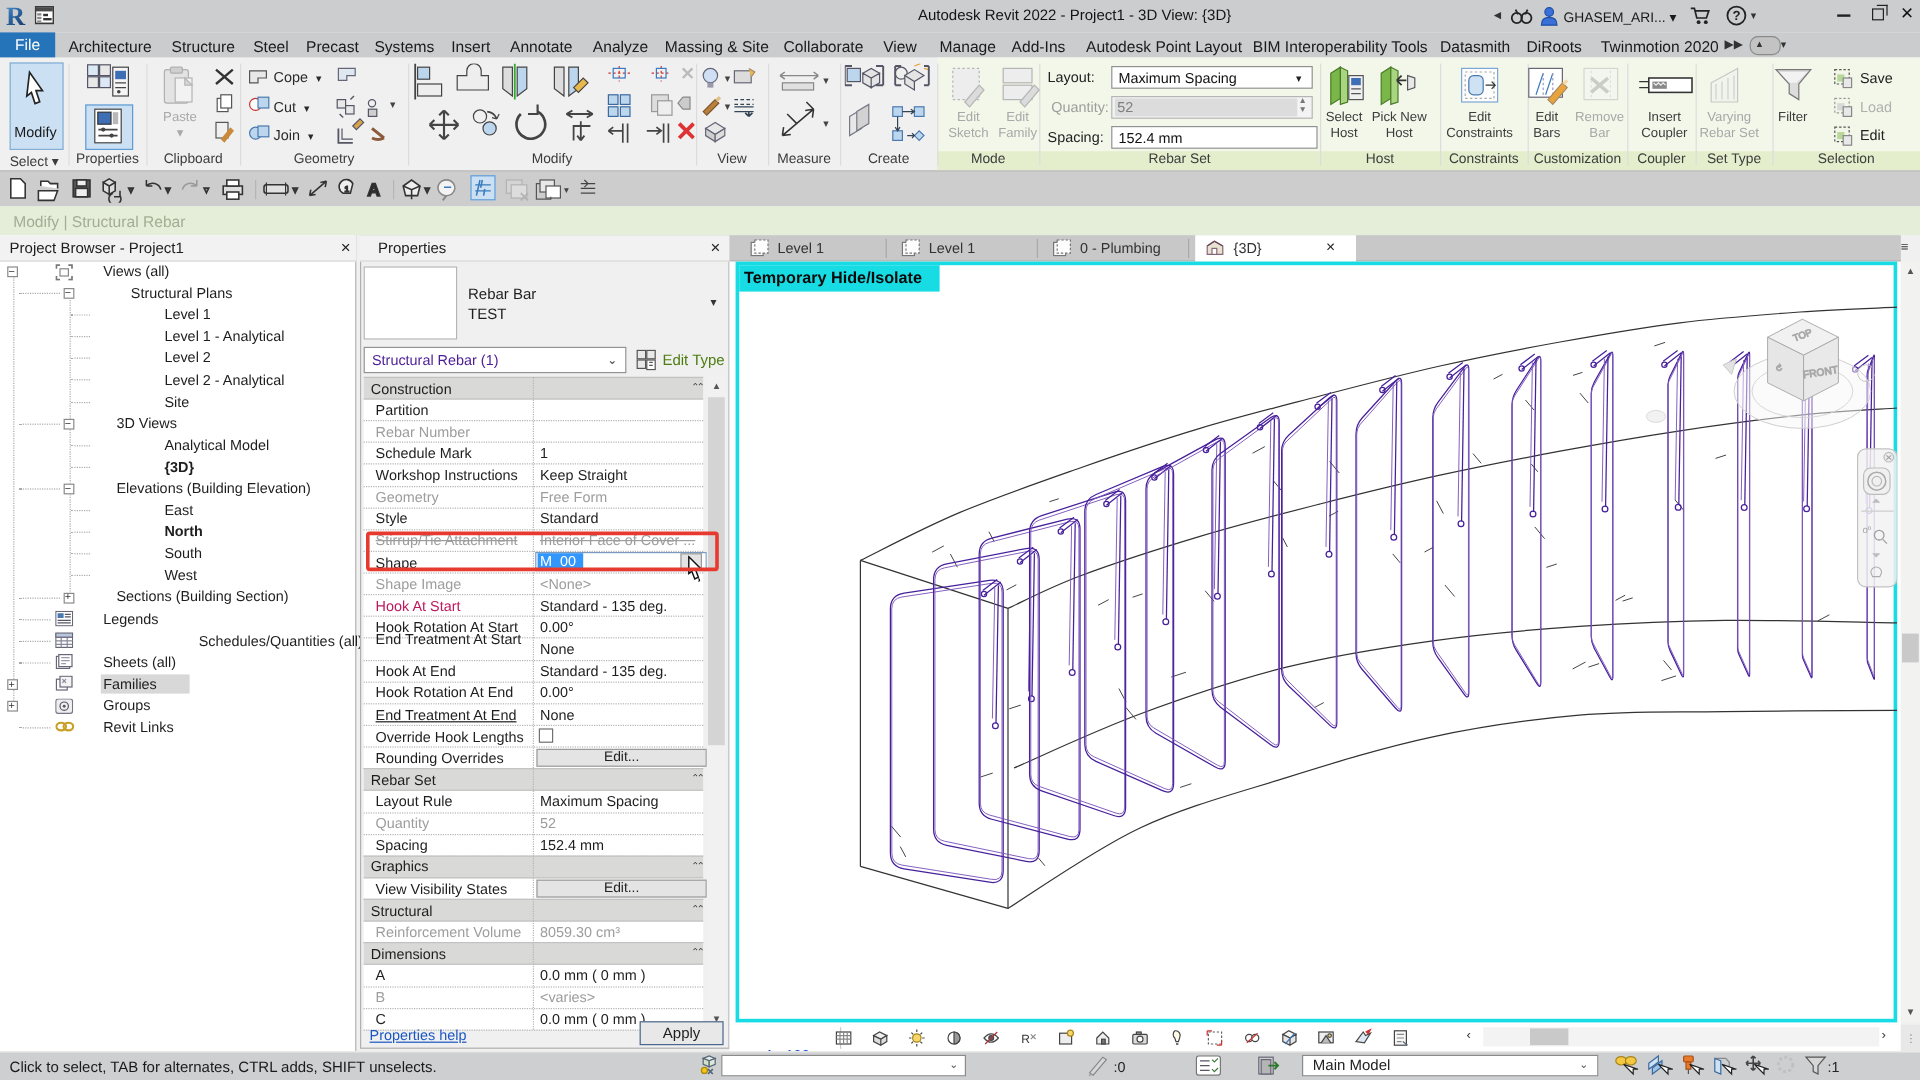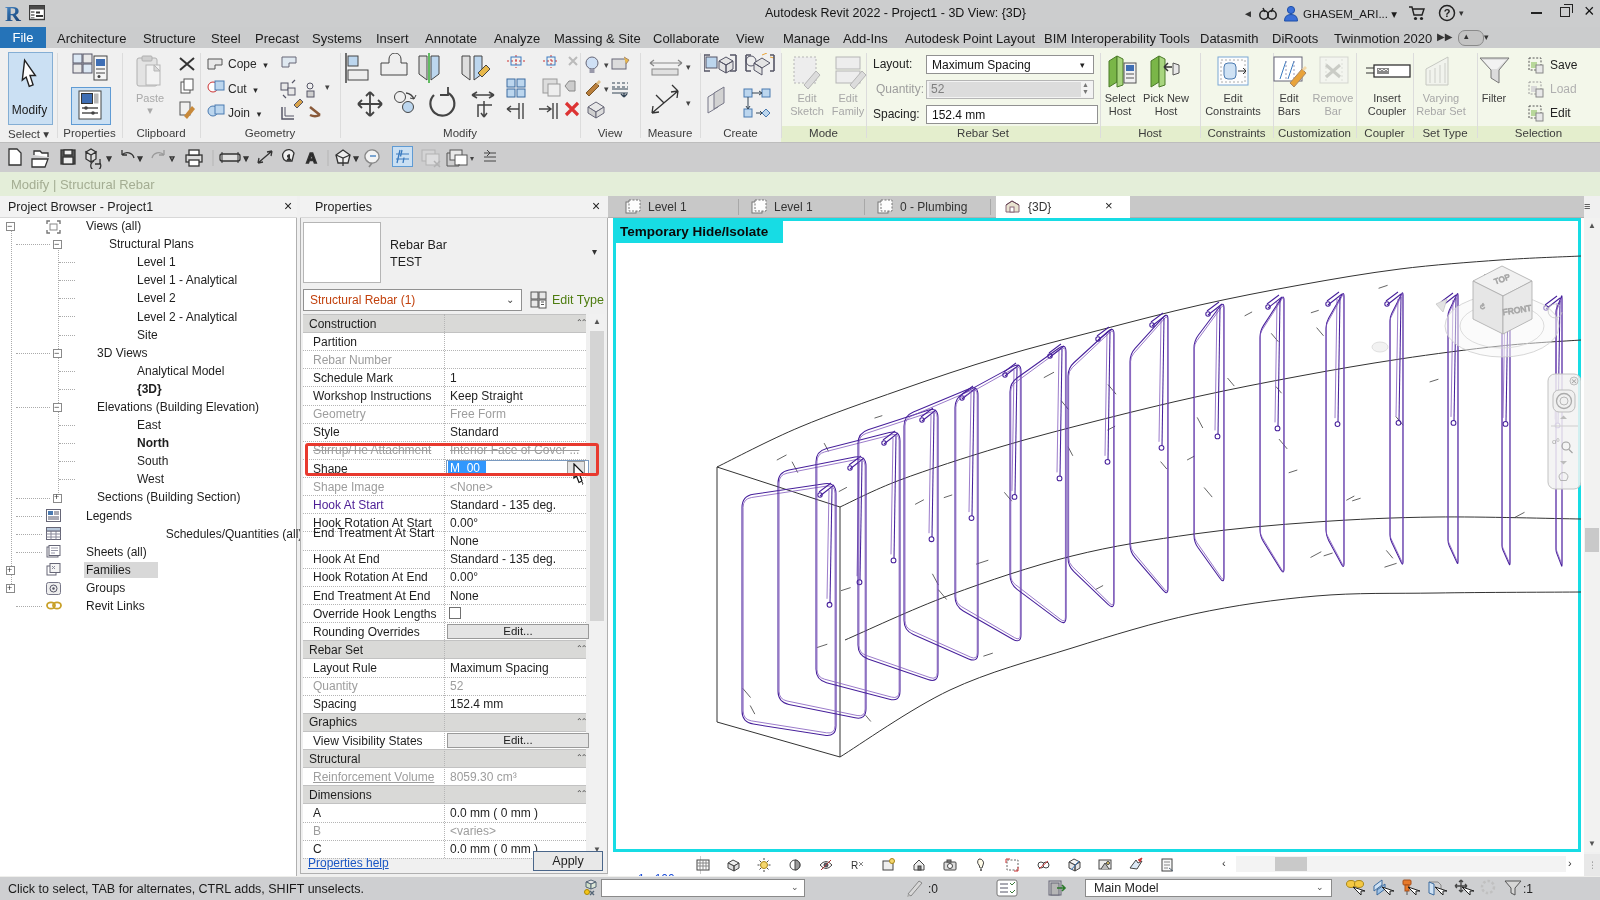--- a/index.html
+++ b/index.html
@@ -576,21 +576,21 @@
     </svg>
 <div class="trow" style="left:86px;top:599px;">Revit Links</div>
 <div class="abs" style="left:300px;top:196px;width:308px;height:678px;background:#f0f0f0;border:1px solid #b0b0b0;box-sizing:border-box"></div>
 <div class="abs" style="left:300px;top:196px;width:308px;height:22px;background:#f2f2f2;border-bottom:1px solid #d8d8d8;box-sizing:border-box"></div>
 <div class="abs" style="left:315px;top:200px;font-size:12.5px;color:#1e1e1e">Properties</div>
 <div class="abs" style="left:592px;top:198px;font-size:14px;color:#222">×</div>
 <div class="abs" style="left:303px;top:222px;width:78px;height:61px;background:#fff;border:1px solid #b5b5b5;box-sizing:border-box"></div>
 <div class="abs" style="left:390px;top:238px;font-size:12.5px;color:#1e1e1e">Rebar Bar</div>
 <div class="abs" style="left:390px;top:255px;font-size:12.5px;color:#1e1e1e">TEST</div>
 <div class="abs" style="left:592px;top:246px;font-size:10px;color:#333">▾</div>
-<div class="abs" style="left:303px;top:289px;width:219px;height:22px;background:#fff;border:1px solid #919191;box-sizing:border-box;font-size:12px;color:#c2410c;line-height:20px;padding-left:6px">Structural Rebar (1)</div>
+<div class="abs" style="left:303px;top:289px;width:219px;height:22px;background:#fff;border:1px solid #919191;box-sizing:border-box;font-size:12px;color:#4c1d95;line-height:20px;padding-left:6px">Structural Rebar (1)</div>
 <div class="abs" style="left:506px;top:294px;font-size:10px;color:#444">⌄</div>
 <svg class="abs" style="left:530px;top:291px" width="18" height="18" viewBox="0 0 18 18">
 <rect x="1" y="1" width="7" height="7" fill="#e8e8e8" stroke="#555"></rect>
       <rect x="9" y="1" width="7" height="7" fill="#e8e8e8" stroke="#555"></rect>
 <rect x="1" y="9" width="7" height="7" fill="#e8e8e8" stroke="#555"></rect>
       <rect x="9" y="9" width="7" height="8" fill="#fff" stroke="#555"></rect>
       <path d="M11 11 h3 m-3 2.5 h3" stroke="#555"></path>
     </svg>
 <div class="abs" style="left:552px;top:293px;font-size:12.5px;color:#4d7c0f">Edit Type</div>
 <div class="abs" style="left:303px;top:314px;width:283px;height:544px;background:#fff"></div>
@@ -625,36 +625,36 @@
 <div class="prow" style="left:450px;top:461.0px;color:#fff">M_00</div>
 <div class="abs" style="left:567px;top:461.0px;width:18px;height:14px;background:#e3e3e3;border:1px solid #9a9a9a;box-sizing:border-box;text-align:center;font-size:8px;color:#555;line-height:13px">⌄</div>
 <svg class="abs" style="left:572px;top:463.0px" width="16" height="22" viewBox="0 0 16 22">
 <path d="M2 1 L12 11 L7.5 11.5 L10 18 L7 19.5 L4.5 13 L2 15 Z" fill="#fff" stroke="#111" stroke-width="1.2"></path>
       <path d="M10 19 q2 2 0 2.5" fill="none" stroke="#111"></path>
     </svg>
 <div class="abs dotline" style="left:303px;top:477.2px;width:283px;height:19px;box-sizing:border-box"></div>
 <div class="prow" style="left:313px;top:479.7px;color:#9d9d9d;">Shape Image</div>
 <div class="prow" style="left:450px;top:479.7px;color:#9d9d9d;">&lt;None&gt;</div>
 <div class="abs dotline" style="left:303px;top:495.3px;width:283px;height:19px;box-sizing:border-box"></div>
-<div class="prow" style="left:313px;top:497.8px;color:#4c1d95;">Hook At Start</div>
+<div class="prow" style="left:313px;top:497.8px;color:#be185d;">Hook At Start</div>
 <div class="prow" style="left:450px;top:497.8px;color:#1e1e1e;">Standard - 135 deg.</div>
 <div class="abs dotline" style="left:303px;top:513.4px;width:283px;height:19px;box-sizing:border-box"></div>
 <div class="prow" style="left:313px;top:515.9px;color:#1e1e1e;">Hook Rotation At Start</div>
 <div class="prow" style="left:450px;top:515.9px;color:#1e1e1e;">0.00°</div>
 <div class="abs dotline" style="left:303px;top:531.6px;width:283px;height:19px;box-sizing:border-box"></div>
 <div class="prow" style="left:313px;top:526px;color:#1e1e1e;">End Treatment At Start</div>
 <div class="prow" style="left:450px;top:534.1px;color:#1e1e1e;">None</div>
 <div class="abs dotline" style="left:303px;top:549.7px;width:283px;height:19px;box-sizing:border-box"></div>
 <div class="prow" style="left:313px;top:552.2px;color:#1e1e1e;">Hook At End</div>
 <div class="prow" style="left:450px;top:552.2px;color:#1e1e1e;">Standard - 135 deg.</div>
 <div class="abs dotline" style="left:303px;top:567.8px;width:283px;height:19px;box-sizing:border-box"></div>
 <div class="prow" style="left:313px;top:570.3px;color:#1e1e1e;">Hook Rotation At End</div>
 <div class="prow" style="left:450px;top:570.3px;color:#1e1e1e;">0.00°</div>
 <div class="abs dotline" style="left:303px;top:586.0px;width:283px;height:19px;box-sizing:border-box"></div>
-<div class="prow" style="left:313px;top:588.5px;color:#1e1e1e;">End Treatment At End</div>
+<div class="prow" style="left:313px;top:588.5px;color:#1e1e1e;text-decoration:underline;">End Treatment At End</div>
 <div class="prow" style="left:450px;top:588.5px;color:#1e1e1e;">None</div>
 <div class="abs dotline" style="left:303px;top:604.1px;width:283px;height:19px;box-sizing:border-box"></div>
 <div class="prow" style="left:313px;top:606.6px;color:#1e1e1e;">Override Hook Lengths</div>
 <div class="abs" style="left:449px;top:607.1px;width:12px;height:12px;background:#fff;border:1px solid #707070;box-sizing:border-box"></div>
 <div class="abs dotline" style="left:303px;top:622.2px;width:283px;height:19px;box-sizing:border-box"></div>
 <div class="prow" style="left:313px;top:624.7px;color:#1e1e1e;">Rounding Overrides</div>
 <div class="abs" style="left:447px;top:623.7px;width:142px;height:15px;background:#e4e4e4;border:1px solid #9a9a9a;box-sizing:border-box;text-align:center;font-size:11.5px;color:#222;line-height:13px">Edit...</div>
 <div class="abs" style="left:303px;top:640.3px;width:283px;height:19px;background:#d9d9d7;border-top:1px solid #c2c2c2;border-bottom:1px solid #c2c2c2;box-sizing:border-box"></div>
 <div class="prow" style="left:309px;top:642.8px">Rebar Set</div>
 <div class="abs" style="left:576px;top:644.3px;font-size:8px;color:#444;letter-spacing:-2px">⌃⌃</div>
@@ -670,21 +670,21 @@
 <div class="abs" style="left:303px;top:712.9px;width:283px;height:19px;background:#d9d9d7;border-top:1px solid #c2c2c2;border-bottom:1px solid #c2c2c2;box-sizing:border-box"></div>
 <div class="prow" style="left:309px;top:715.4px">Graphics</div>
 <div class="abs" style="left:576px;top:716.9px;font-size:8px;color:#444;letter-spacing:-2px">⌃⌃</div>
 <div class="abs dotline" style="left:303px;top:731.0px;width:283px;height:19px;box-sizing:border-box"></div>
 <div class="prow" style="left:313px;top:733.5px;color:#1e1e1e;">View Visibility States</div>
 <div class="abs" style="left:447px;top:732.5px;width:142px;height:15px;background:#e4e4e4;border:1px solid #9a9a9a;box-sizing:border-box;text-align:center;font-size:11.5px;color:#222;line-height:13px">Edit...</div>
 <div class="abs" style="left:303px;top:749.1px;width:283px;height:19px;background:#d9d9d7;border-top:1px solid #c2c2c2;border-bottom:1px solid #c2c2c2;box-sizing:border-box"></div>
 <div class="prow" style="left:309px;top:751.6px">Structural</div>
 <div class="abs" style="left:576px;top:753.1px;font-size:8px;color:#444;letter-spacing:-2px">⌃⌃</div>
 <div class="abs dotline" style="left:303px;top:767.2px;width:283px;height:19px;box-sizing:border-box"></div>
-<div class="prow" style="left:313px;top:769.8px;color:#9d9d9d;text-decoration:underline;">Reinforcement Volume</div>
+<div class="prow" style="left:313px;top:769.8px;color:#9d9d9d;">Reinforcement Volume</div>
 <div class="prow" style="left:450px;top:769.8px;color:#9d9d9d;">8059.30 cm³</div>
 <div class="abs" style="left:303px;top:785.4px;width:283px;height:19px;background:#d9d9d7;border-top:1px solid #c2c2c2;border-bottom:1px solid #c2c2c2;box-sizing:border-box"></div>
 <div class="prow" style="left:309px;top:787.9px">Dimensions</div>
 <div class="abs" style="left:576px;top:789.4px;font-size:8px;color:#444;letter-spacing:-2px">⌃⌃</div>
 <div class="abs dotline" style="left:303px;top:803.5px;width:283px;height:19px;box-sizing:border-box"></div>
 <div class="prow" style="left:313px;top:806.0px;color:#1e1e1e;">A</div>
 <div class="prow" style="left:450px;top:806.0px;color:#1e1e1e;">0.0 mm ( 0 mm )</div>
 <div class="abs dotline" style="left:303px;top:821.6px;width:283px;height:19px;box-sizing:border-box"></div>
 <div class="prow" style="left:313px;top:824.1px;color:#9d9d9d;">B</div>
 <div class="prow" style="left:450px;top:824.1px;color:#9d9d9d;">&lt;varies&gt;</div>

